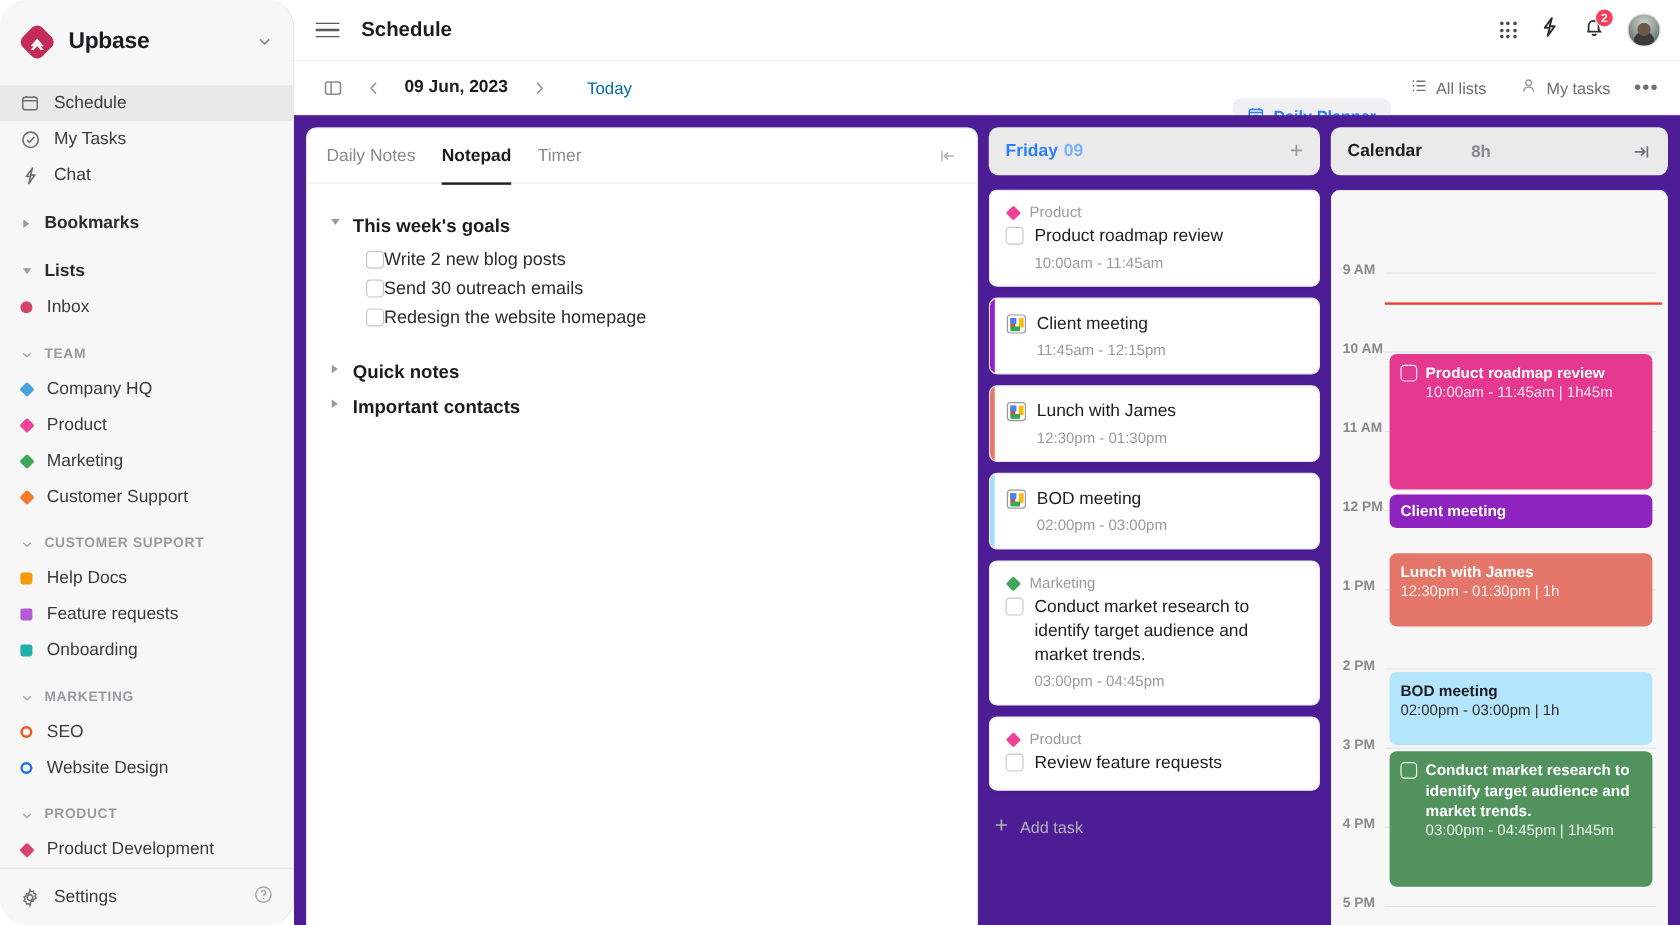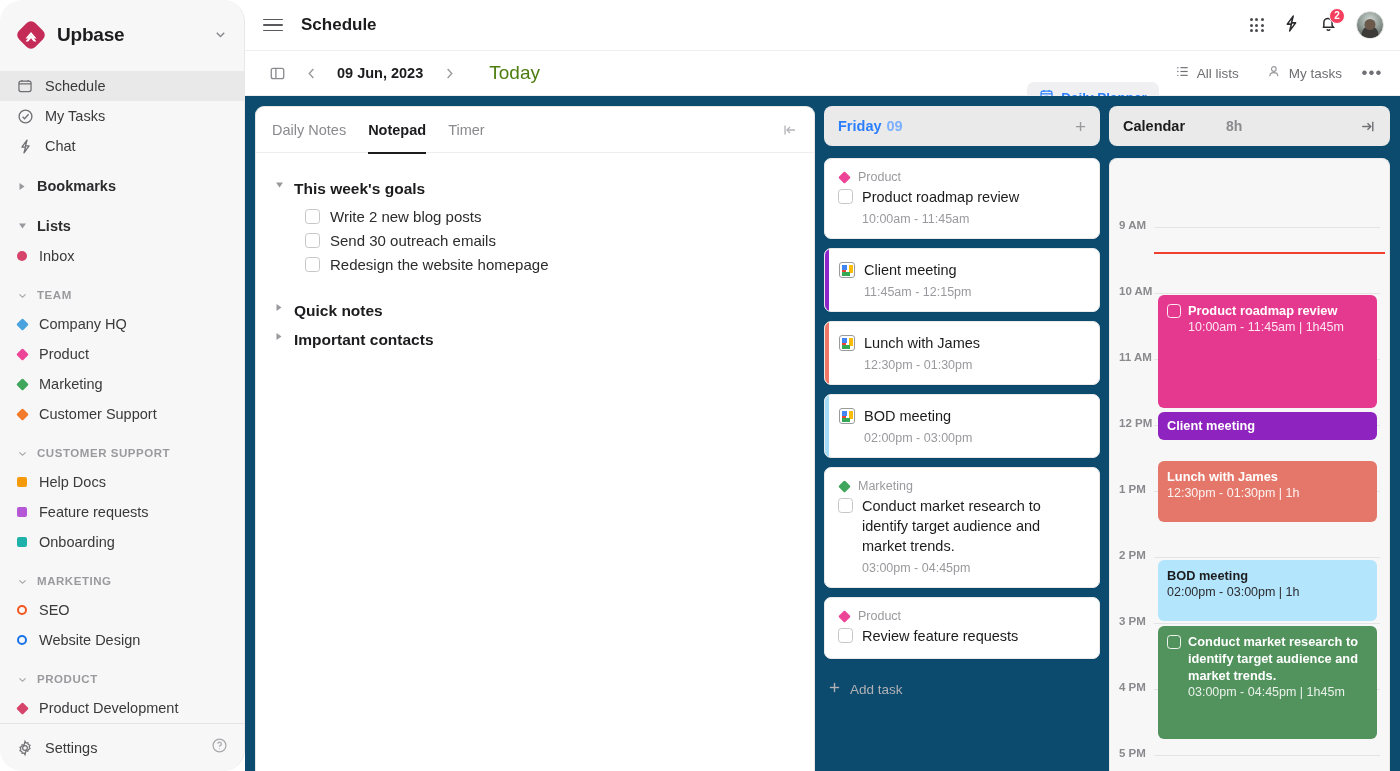--- a/index.html
+++ b/index.html
@@ -104,32 +104,32 @@
 
   .subbar {
     height: 45px; display: flex; align-items: center;
     padding: 0 14px 0 18px; border-bottom: 1px solid #eeeeee; gap: 6px;
   }
   .icon-btn {
     width: 28px; height: 28px; border-radius: 6px; cursor: pointer;
     display: flex; align-items: center; justify-content: center; color: #8a8a8e;
   }
   .date-label { font-size: 14.5px; font-weight: bold; color: #1c1c1e; padding: 0 6px; }
-  .today-btn { font-size: 19px; color: #4d7c0f; padding: 5px 12px; border-radius: 6px; cursor: pointer; margin-left: 8px; }
+  .today-btn { font-size: 14px; color: #0369a1; padding: 5px 12px; border-radius: 6px; cursor: pointer; margin-left: 8px; }
   .subbar-right { margin-left: auto; display: flex; align-items: center; gap: 4px; }
   .view-btn {
     height: 30px; display: flex; align-items: center; gap: 7px;
     padding: 0 12px; border-radius: 7px; cursor: pointer;
     font-size: 13.5px; color: #6e6e73;
   }
   .view-btn.active { background: #f0f0f2; color: #2b7fff; font-weight: bold; margin-top: 48px; }
   .dots-btn { width: 28px; height: 28px; display:flex; align-items:center; justify-content:center; cursor:pointer; color:#6e6e73; font-size:17px; letter-spacing:1px; }
 
   
-  .content { flex: 1; display: flex; min-height: 0; padding: 10px 10px 0 10px; gap: 9px; background:#0c4a6e; }
+  .content { flex: 1; display: flex; min-height: 0; padding: 10px 10px 0 10px; gap: 9px; background:#4c1d95; }
 
   
   .notepad {
     width: 560px; flex: 0 0 560px;
     border: 1px solid #e6e6e6; border-radius: 9px 9px 0 0;
     border-bottom: none;
     display: flex; flex-direction: column; overflow: hidden; background: #fff;
   }
   .np-tabs {
     height: 46px; display: flex; align-items: center; gap: 22px;
@@ -138,21 +138,21 @@
   .np-tab { font-size: 14.5px; color: #8a8a8e; cursor: pointer; height:46px; display:flex; align-items:center; position: relative; }
   .np-tab.active { color: #1c1c1e; font-weight: bold; }
   .np-tab.active::after {
     content:""; position:absolute; left:0; right:0; bottom:-1px; height: 2px; background: #1c1c1e;
   }
   .np-collapse { margin-left: auto; color: #b4b4b8; cursor: pointer; display:flex; align-items:center; }
   .np-body { padding: 22px 16px 0 16px; overflow: hidden; }
   .np-block { display: flex; align-items: flex-start; gap: 8px; margin-bottom: 2px; }
   .np-caret { width: 14px; flex: 0 0 14px; display:flex; align-items:center; justify-content:center; color:#9a9a9e; padding-top: 6px; cursor:pointer;}
   .np-h { font-size: 15.5px; font-weight: bold; color: #1c1c1e; line-height: 27px; }
-  .np-todo { display:flex; align-items:center; gap: 10px; margin-left: 33px; height: 24px; }
+  .np-todo { display:flex; align-items:center; gap: 0; margin-left: 33px; height: 24px; }
   .cbx {
     width: 15px; height: 15px; flex: 0 0 15px; border: 1.6px solid #c6c6c9;
     border-radius: 3.5px; background: #fff; cursor: pointer;
   }
   .np-todo-text { font-size: 15px; color: #2c2c2e; }
   .np-gap { height: 21px; }
 
   
   .tasks { width: 276px; flex: 0 0 276px; display: flex; flex-direction: column; min-height: 0; }
   .tasks-head {

